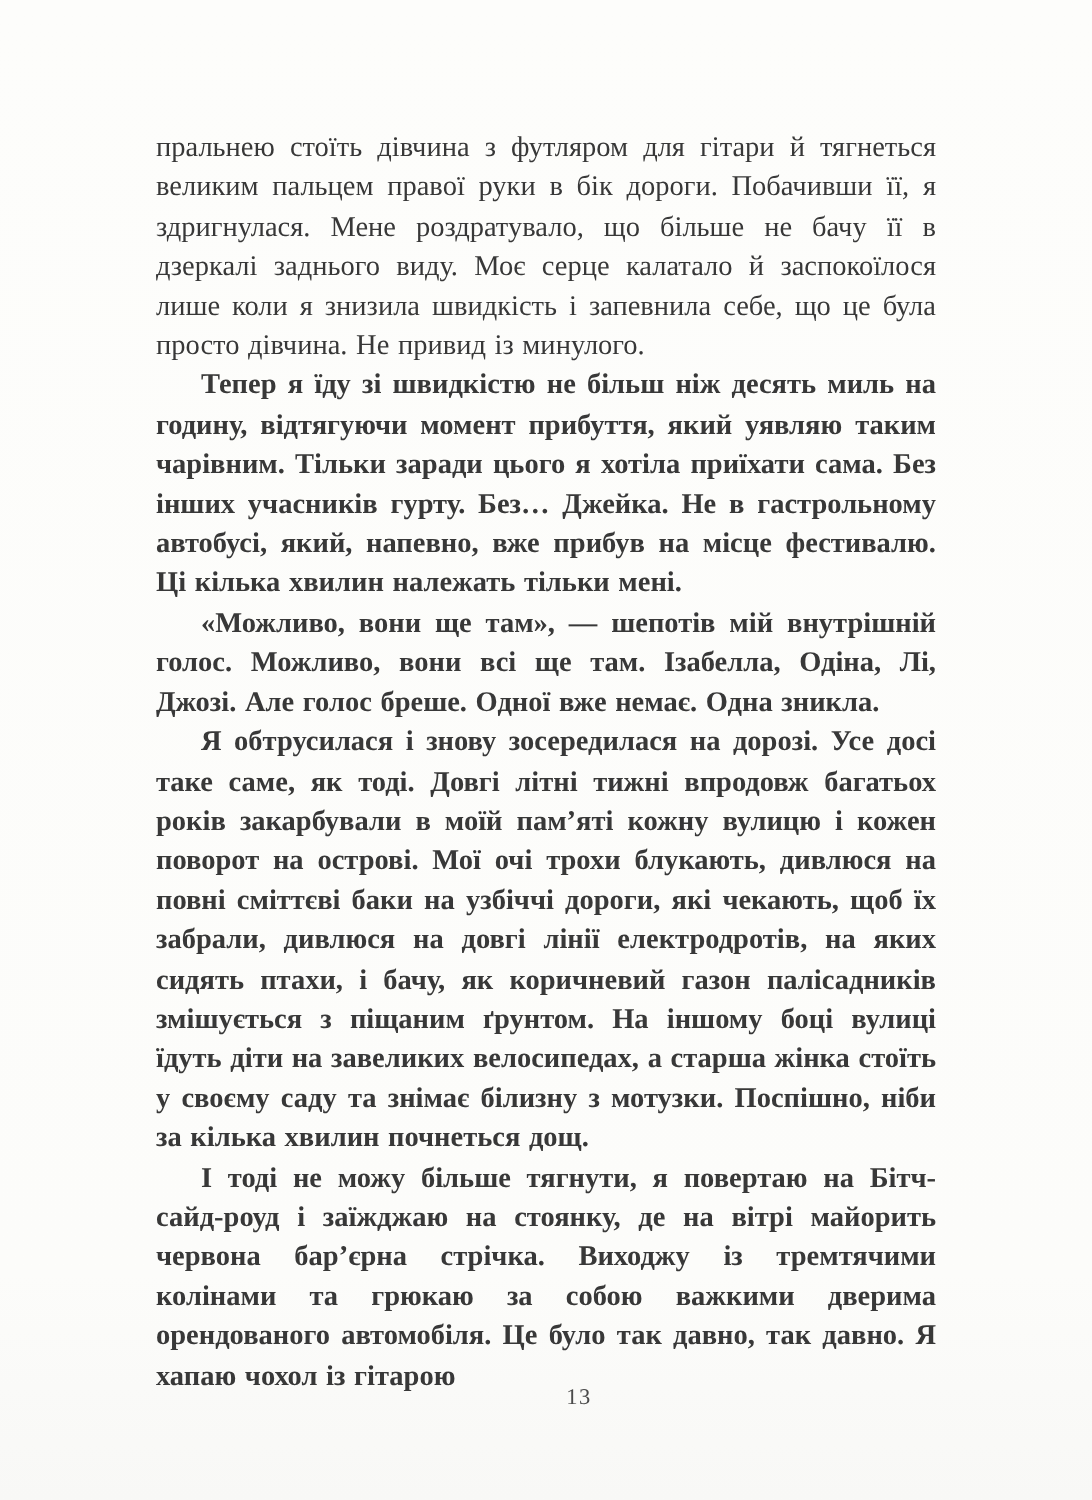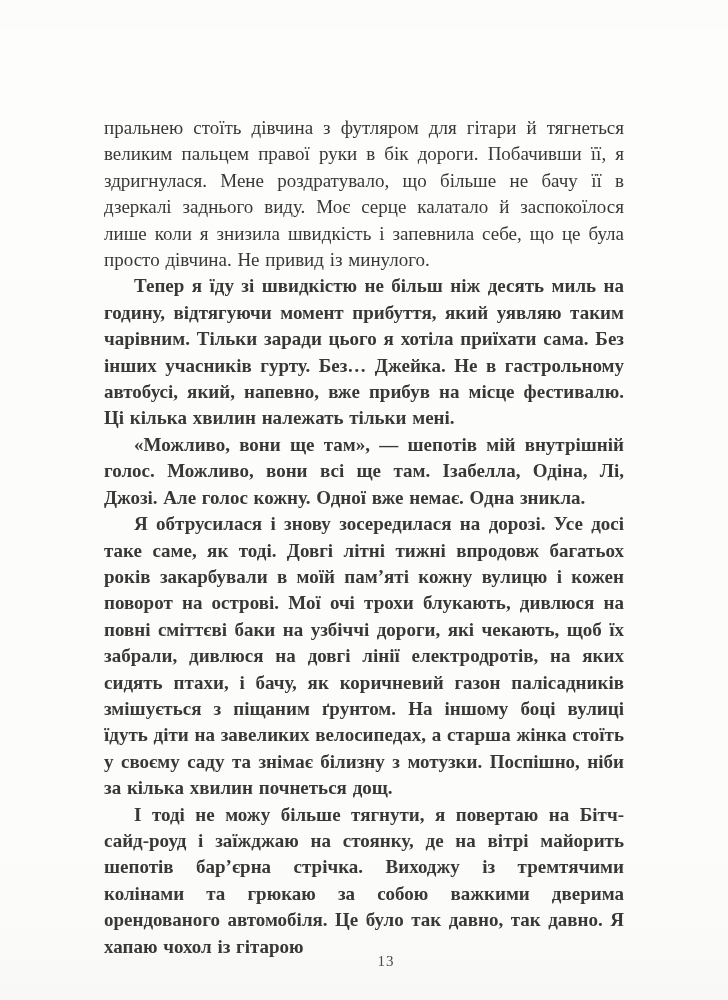--- a/index.html
+++ b/index.html
@@ -11,21 +11,20 @@
     height: 1000px;
     background: #fcfcfa;
     position: relative;
     overflow: hidden;
     font-family: "Liberation Serif", "DejaVu Serif", serif;
   }
   .book-page {
     position: absolute;
     inset: 0;
     background: linear-gradient(180deg, #fdfdfb 0%, #fcfcfa 85%, #f8f8f6 100%);
-    margin-top: 29px;
   }
   .text-block {
     position: absolute;
     left: 104px;
     top: 86px;
     width: 520px;
     color: #383838;
     font-size: 19px;
     line-height: 26.4px;
     text-align: justify;
@@ -51,20 +50,20 @@
   }
 </style>
 </head>
 <body>
 
 <div class="book-page">
 
   <div class="text-block">
     <p>пральнею стоїть дівчина з футляром для гітари й тягнеться великим пальцем правої руки в бік дороги. Побачивши її, я здригнулася. Мене роздратувало, що більше не бачу її в дзеркалі заднього виду. Моє серце калатало й заспокоїлося лише коли я знизила швидкість і запевнила себе, що це була просто дівчина. Не привид із минулого.</p>
     <p class="indented">Тепер я їду зі швидкістю не більш ніж десять миль на годину, відтягуючи момент прибуття, який уявляю таким чарівним. Тільки заради цього я хотіла приїхати сама. Без інших учасників гурту. Без… Джейка. Не в гастрольному автобусі, який, напевно, вже прибув на місце фестивалю. Ці кілька хвилин належать тільки мені.</p>
-    <p class="indented">«Можливо, вони ще там», — шепотів мій внутрішній голос. Можливо, вони всі ще там. Ізабелла, Одіна, Лі, Джозі. Але голос кожну. Одної вже немає. Одна зникла.</p>
+    <p class="indented">«Можливо, вони ще там», — шепотів мій внутрішній голос. Можливо, вони всі ще там. Ізабелла, Одіна, Лі, Джозі. Але голос бреше. Одної вже немає. Одна зникла.</p>
     <p class="indented">Я обтрусилася і знову зосередилася на дорозі. Усе досі таке саме, як тоді. Довгі літні тижні впродовж багатьох років закарбували в моїй пам’яті кожну вулицю і кожен поворот на острові. Мої очі трохи блукають, дивлюся на повні сміттєві баки на узбіччі дороги, які чекають, щоб їх забрали, дивлюся на довгі лінії електродротів, на яких сидять птахи, і бачу, як коричневий газон палісадників змішується з піщаним ґрунтом. На іншому боці вулиці їдуть діти на завеликих велосипедах, а старша жінка стоїть у своєму саду та знімає білизну з мотузки. Поспішно, ніби за кілька хвилин почнеться дощ.</p>
-    <p class="indented">І тоді не можу більше тягнути, я повертаю на Бітч-сайд-роуд і заїжджаю на стоянку, де на вітрі майорить шепотів бар’єрна стрічка. Виходжу із тремтячими колінами та грюкаю за собою важкими дверима орендованого автомобіля. Це було так давно, так давно. Я хапаю чохол із гітарою</p>
+    <p class="indented">І тоді не можу більше тягнути, я повертаю на Бітч-сайд-роуд і заїжджаю на стоянку, де на вітрі майорить червона бар’єрна стрічка. Виходжу із тремтячими колінами та грюкаю за собою важкими дверима орендованого автомобіля. Це було так давно, так давно. Я хапаю чохол із гітарою</p>
   </div>
 
   <div class="page-number">13</div>
 
 </div>
 
 </body></html>

